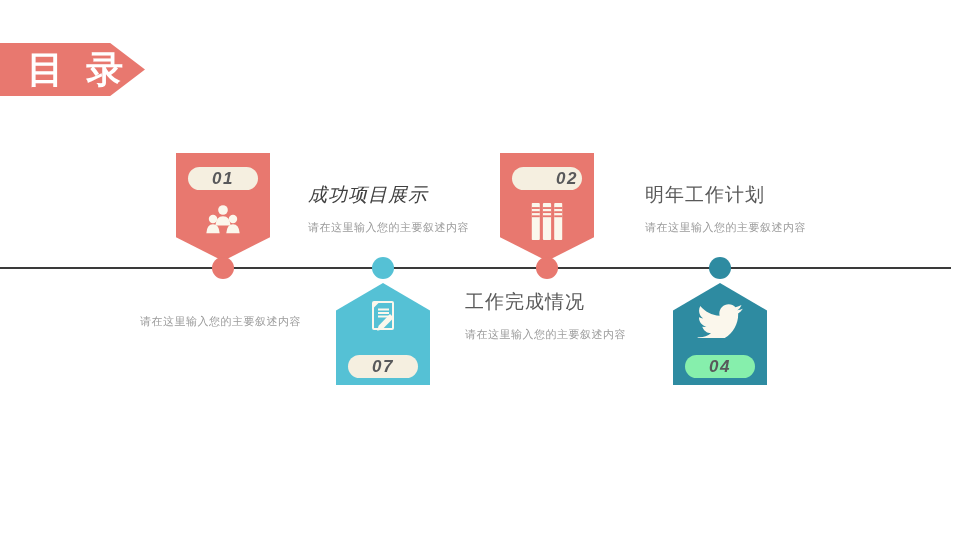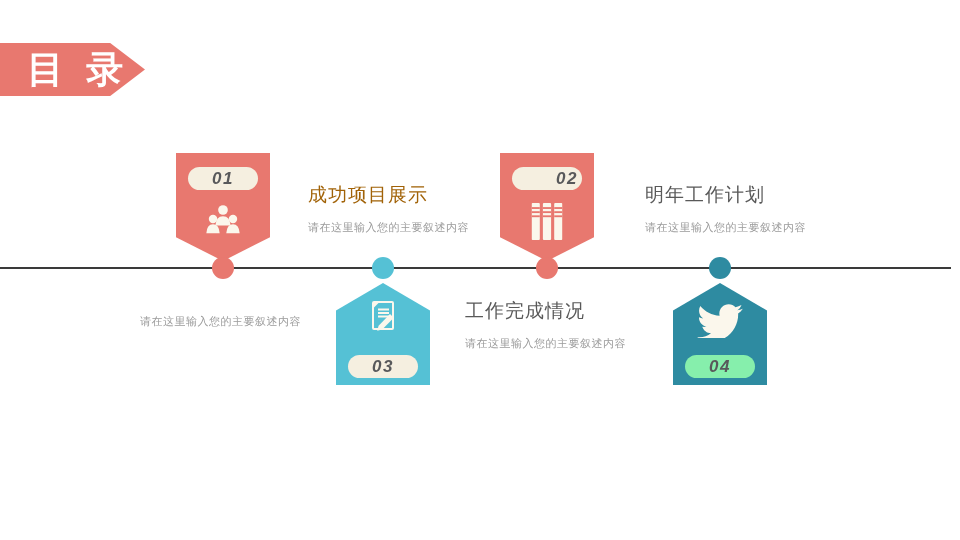--- a/index.html
+++ b/index.html
@@ -56,21 +56,21 @@
     <circle cx="18" cy="6.8" r="4.7"></circle>
     <path d="M18 12.8 Q11.3 12.8 10.6 21.8 L25.4 21.8 Q24.7 12.8 18 12.8 Z"></path>
     <circle cx="8.3" cy="15.6" r="4.1"></circle>
     <path d="M8.3 20.7 Q2.4 20.7 1.8 29.5 L14.8 29.5 Q14.2 20.7 8.3 20.7 Z"></path>
     <circle cx="27.7" cy="15.6" r="4.1"></circle>
     <path d="M27.7 20.7 Q21.8 20.7 21.2 29.5 L34.2 29.5 Q33.6 20.7 27.7 20.7 Z"></path>
   </svg>
 </div>
 <div class="dot" style="left: 212px; background: rgb(232, 120, 111);"></div>
 <div class="tb" style="left:308px;top:184px;">
-  <div class="h" style="color: #a16207;">成功项目展示</div>
+  <div class="h" style="color: #404040; font-style: italic;">成功项目展示</div>
   <div class="d" style="color: rgb(155, 155, 155);">请在这里输入您的主要叙述内容</div>
 </div>
 
 <div class="flag down" style="left: 500px; background: rgb(232, 120, 111);">
   <div class="pill" style="background: rgb(245, 239, 224);">
     <span class="num" style="color: rgb(88, 89, 91); margin-left: 40px;">02</span>
   </div>
   <svg class="icon" width="31" height="37" viewBox="0 0 30 36" style="fill: rgb(251, 247, 236);">
     <rect x="0" y="0" width="8" height="36" rx="1"></rect>
     <rect x="11" y="0" width="8" height="36" rx="1"></rect>
@@ -101,33 +101,33 @@
       <line x1="12" y1="9" x2="23" y2="9" stroke-width="1.8"></line>
       <line x1="12" y1="12.5" x2="23" y2="12.5" stroke-width="1.8"></line>
       <line x1="12" y1="16" x2="23" y2="16" stroke-width="1.8"></line>
     </g>
     <g style="fill: rgb(251, 247, 236);">
       <path d="M7 1.5 L13.5 1.5 L7 8 Z"></path>
       <path d="M24 13.5 L27.8 17.3 L16.2 28.9 L11.2 30.3 L12.6 25.3 Z"></path>
     </g>
   </svg>
   <div class="pill" style="background: rgb(245, 239, 224);">
-    <span class="num" style="color: rgb(88, 89, 91);">03</span>
+    <span class="num" style="color: rgb(88, 89, 91);">07</span>
   </div>
 </div>
 <div class="dot" style="left: 372px; background: rgb(85, 193, 213);"></div>
 <div class="tb" style="left:140px;top:301px;">
   <div class="d" style="color: rgb(155, 155, 155);">请在这里输入您的主要叙述内容</div>
 </div>
 
 <div class="flag up" style="left: 673px; background: rgb(46, 139, 161);">
   <svg class="icon" width="46" height="38" viewBox="0 0 24 20" style="fill: rgb(251, 247, 236);">
     <path d="M23.954 4.569c-.885.389-1.83.654-2.825.775 1.014-.611 1.794-1.574 2.163-2.723-.951.555-2.005.959-3.127 1.184-.896-.959-2.173-1.559-3.591-1.559-2.717 0-4.92 2.203-4.92 4.917 0 .39.045.765.127 1.124C7.691 8.094 4.066 6.13 1.64 3.161c-.427.722-.666 1.561-.666 2.475 0 1.71.87 3.213 2.188 4.096-.807-.026-1.566-.248-2.228-.616v.061c0 2.385 1.693 4.374 3.946 4.827-.413.111-.849.171-1.296.171-.314 0-.615-.03-.916-.086.631 1.953 2.445 3.377 4.604 3.417-1.68 1.319-3.809 2.105-6.102 2.105-.39 0-.779-.023-1.17-.067 2.189 1.394 4.768 2.209 7.557 2.209 9.054 0 13.999-7.496 13.999-13.986 0-.209 0-.42-.015-.63.961-.689 1.8-1.56 2.46-2.548z"></path>
   </svg>
   <div class="pill" style="background: #86efac;">
     <span class="num" style="color: rgb(88, 89, 91);">04</span>
   </div>
 </div>
 <div class="dot" style="left: 709px; background: rgb(46, 139, 161);"></div>
-<div class="tb" style="left:465px;top:300px;">
+<div class="tb" style="left:465px;top:291px;">
   <div class="h" style="color: rgb(89, 89, 89);">工作完成情况</div>
   <div class="d" style="color: rgb(155, 155, 155);">请在这里输入您的主要叙述内容</div>
 </div>
 
 </body></html>

